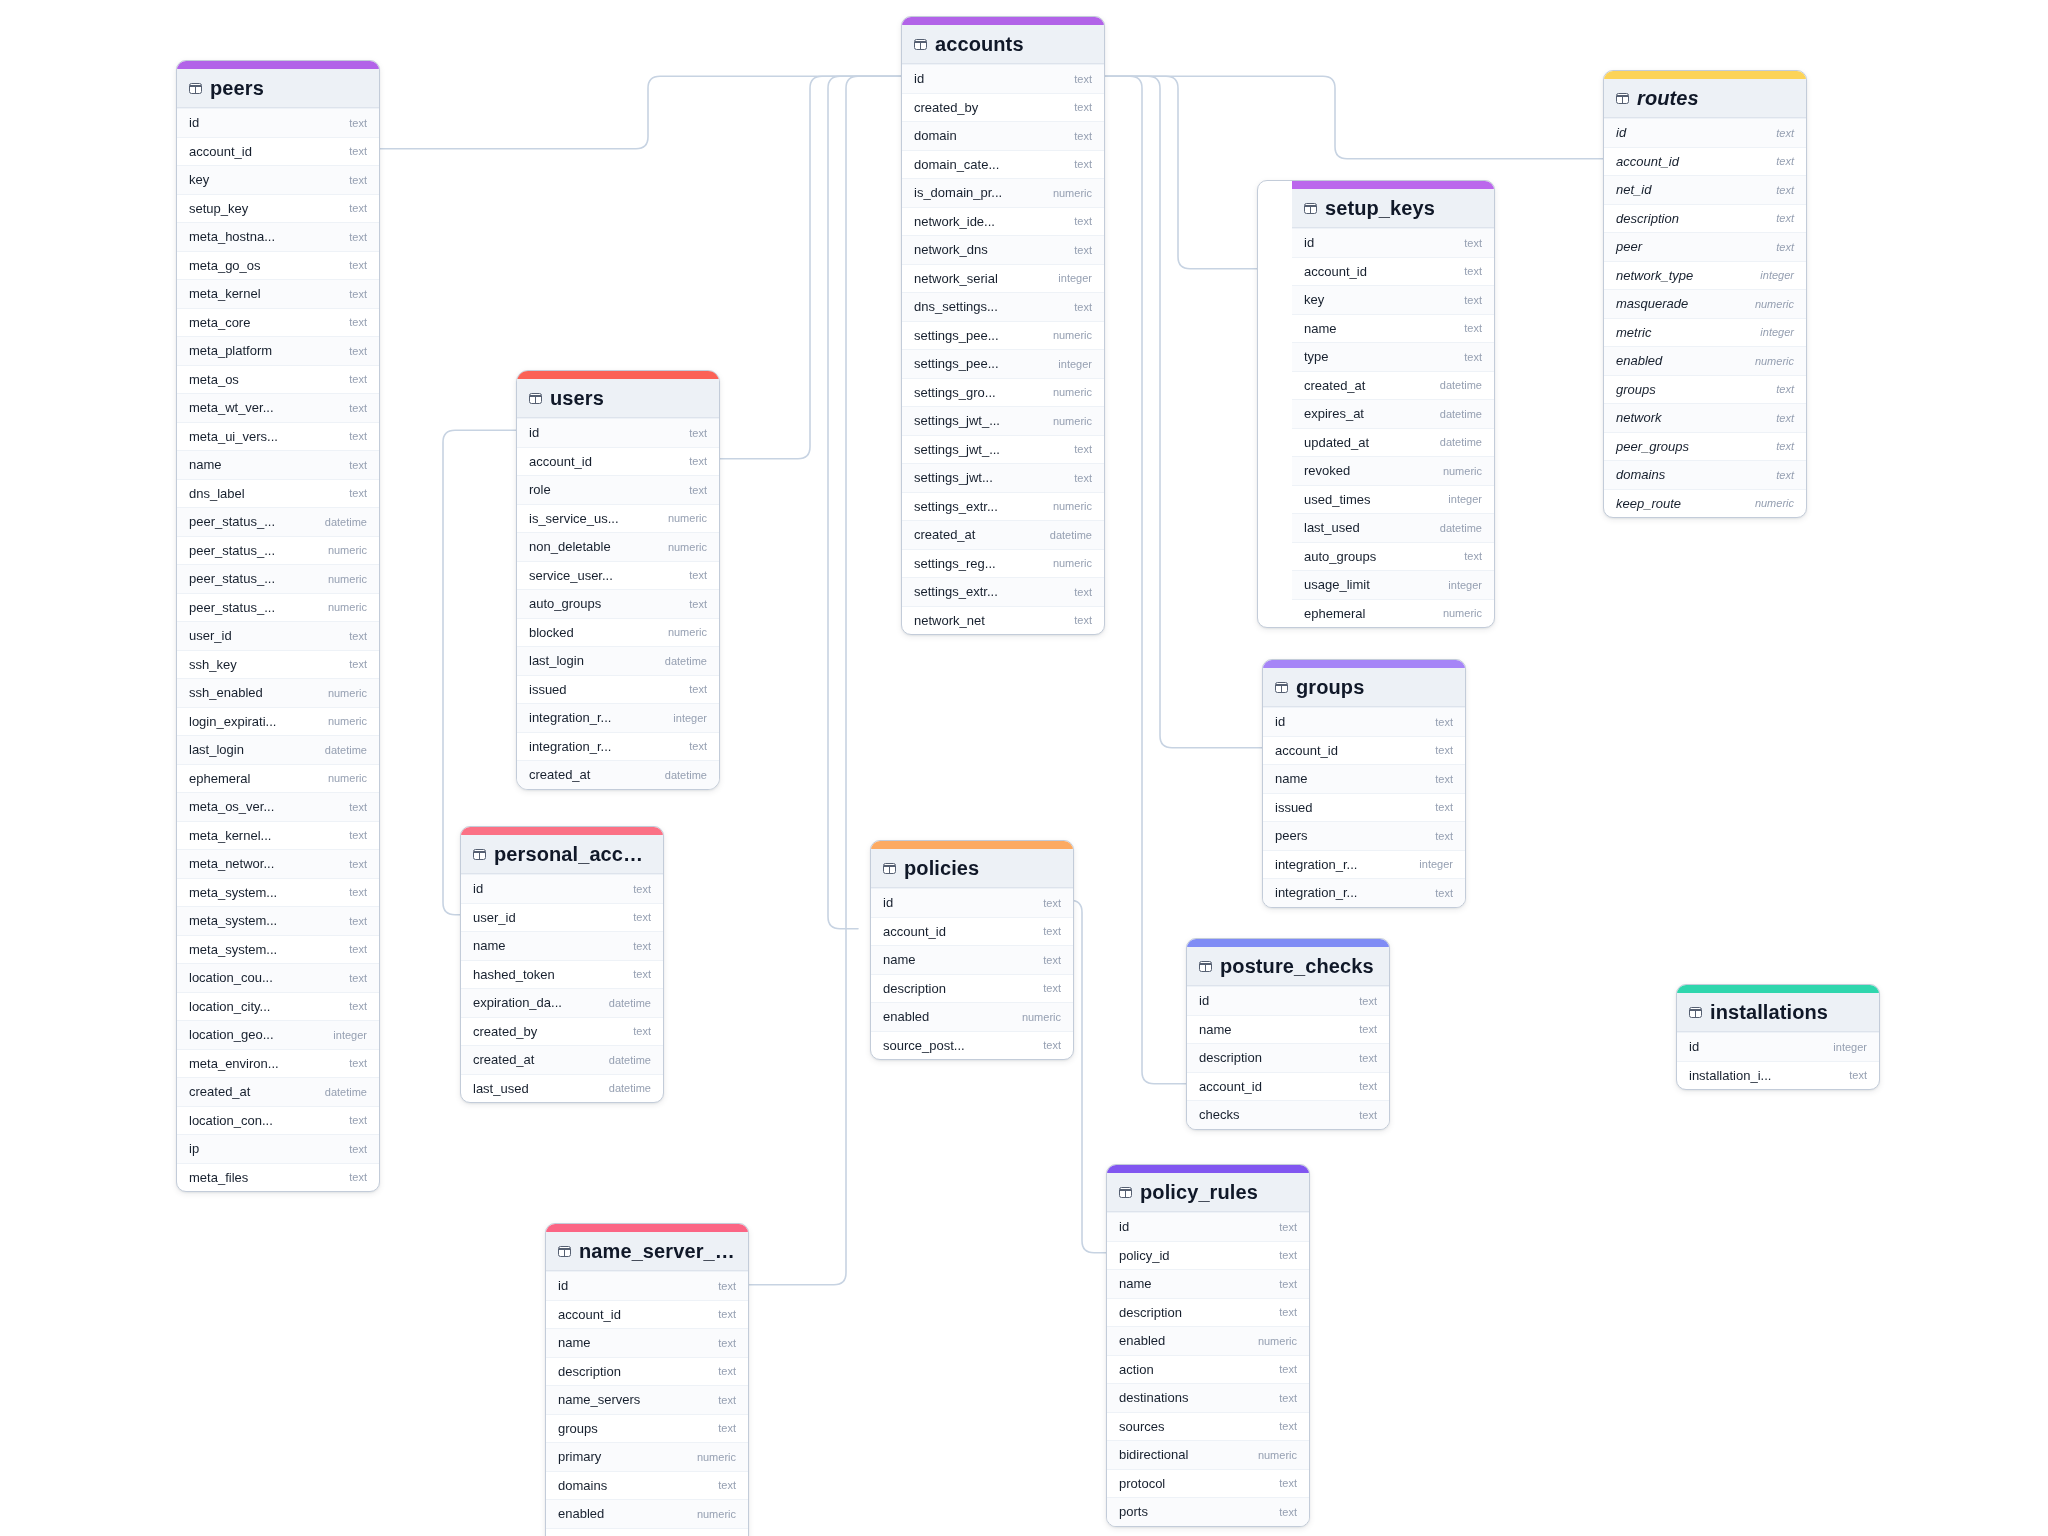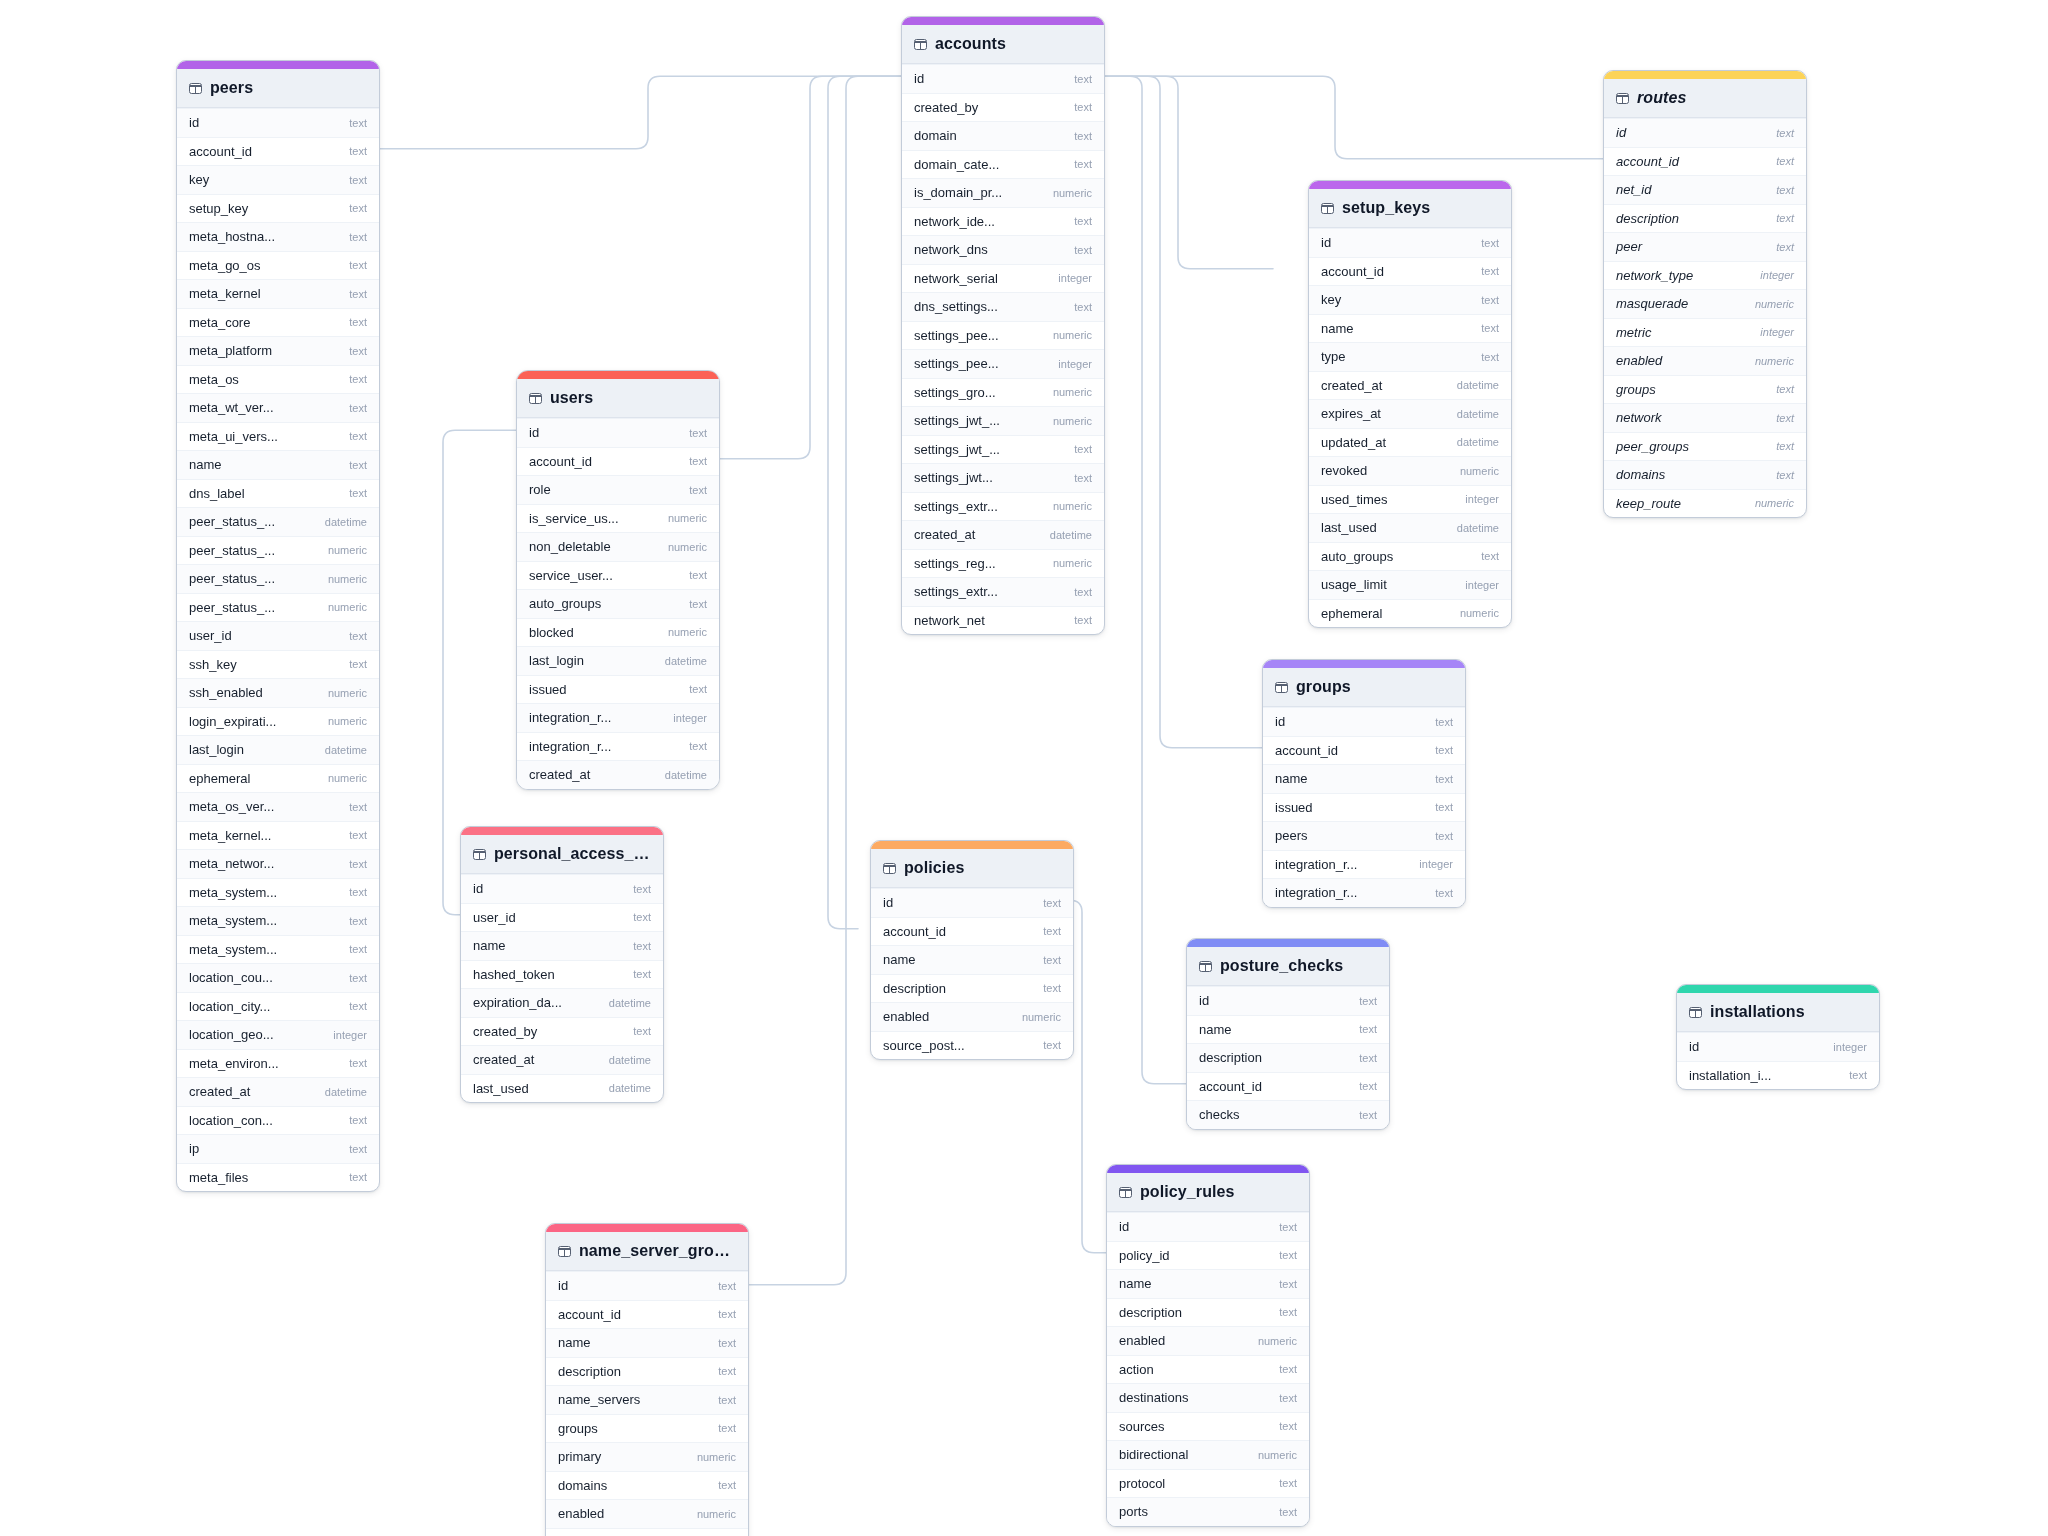--- a/index.html
+++ b/index.html
@@ -9,21 +9,21 @@
   #connections{position:absolute;left:0;top:0;width:2048px;height:1536px;}
   #connections path{fill:none;stroke:#c7d3e2;stroke-width:1.6;stroke-linecap:round;}
   #tables-layer{position:absolute;inset:0;}
 
   .table-card{position:absolute;background:#ffffff;border:1px solid #c3ccd9;
       border-radius:10px;overflow:hidden;
       box-shadow:0 1px 2px rgba(15,23,42,.07),0 2px 6px rgba(15,23,42,.08);}
   .accent{height:8px;width:100%;}
   .thead{display:flex;align-items:center;gap:8px;height:38px;padding:0 12px;
       background:#edf1f6;border-bottom:1px solid #dde3ec;}
-  .title{font-size:16px;font-weight:700;color:#101828;letter-spacing:.1px;
+  .title{font-size:20px;font-weight:700;color:#101828;letter-spacing:.1px;
       white-space:nowrap;overflow:hidden;text-overflow:ellipsis;}
   .table-icon{flex:0 0 auto;width:13px;height:11px;border:1.5px solid #566072;
       border-radius:2.5px;position:relative;box-sizing:border-box;background:#fff;}
   .table-icon::before{content:"";position:absolute;left:0;right:0;top:1.5px;height:1.5px;background:#566072;}
   .table-icon::after{content:"";position:absolute;top:1.5px;bottom:0;left:50%;width:1.5px;margin-left:-.75px;background:#566072;}
   .rows{display:block;}
   .field-row{display:flex;justify-content:space-between;align-items:center;
       height:28.5px;box-sizing:border-box;padding:0 12px;border-top:1px solid #eef2f7;}
   .field-row:nth-child(odd){background:#fafbfd;}
   .fname{font-size:13px;color:#17202e;white-space:nowrap;}
@@ -479,21 +479,21 @@
           <div class="field-row">
         <span class="fname">enabled</span>
         <span class="ftype">numeric</span>
       </div>
           <div class="field-row">
         <span class="fname">source_post...</span>
         <span class="ftype">text</span>
       </div>
         </div>
   </div>
-      <div class="table-card" style="left: 1308px; top: 180px; width: 202px;">
+      <div class="table-card" style="left: 1257px; top: 180px; width: 202px; padding-left: 34px;">
     <div class="accent" style="background: rgb(187, 103, 236);"></div>
     <div class="thead">
       <span class="table-icon"></span>
       <span class="title">setup_keys</span>
     </div>
     <div class="rows">
 
     <div class="field-row">
         <span class="fname">id</span>
         <span class="ftype">text</span>

